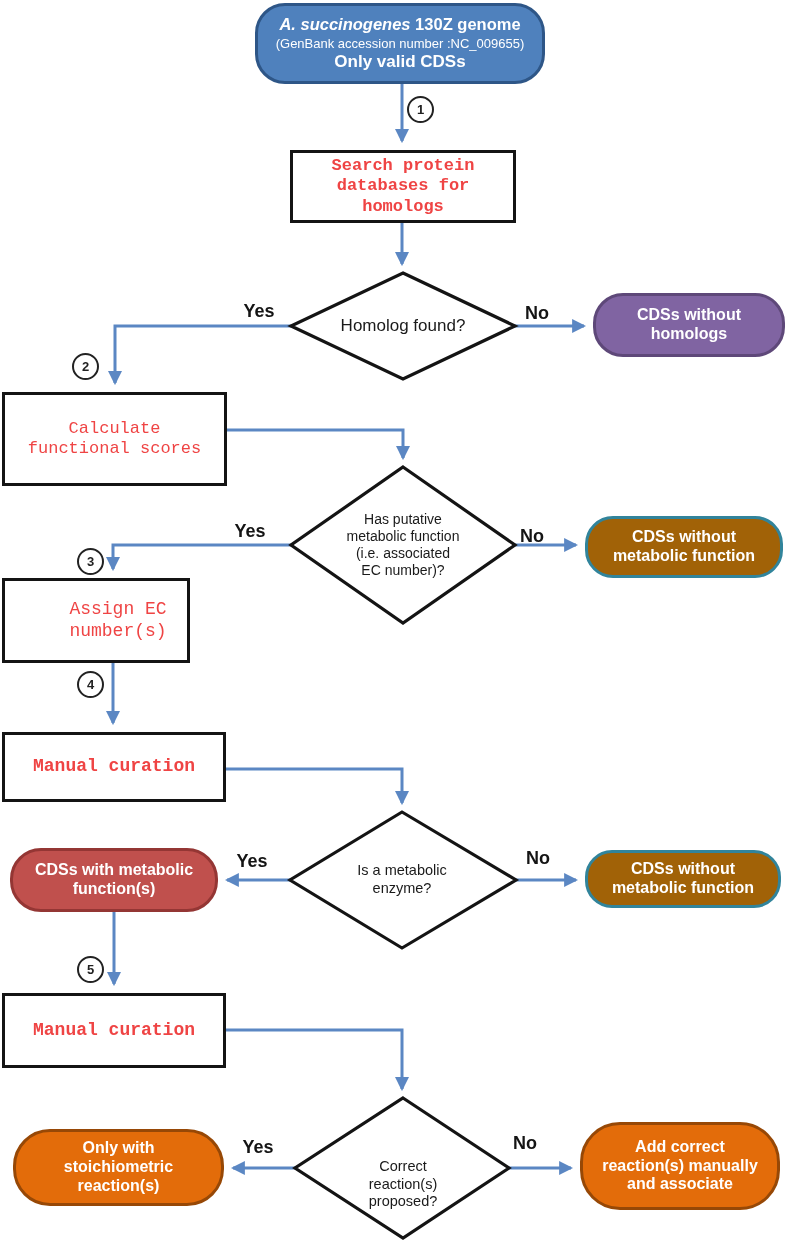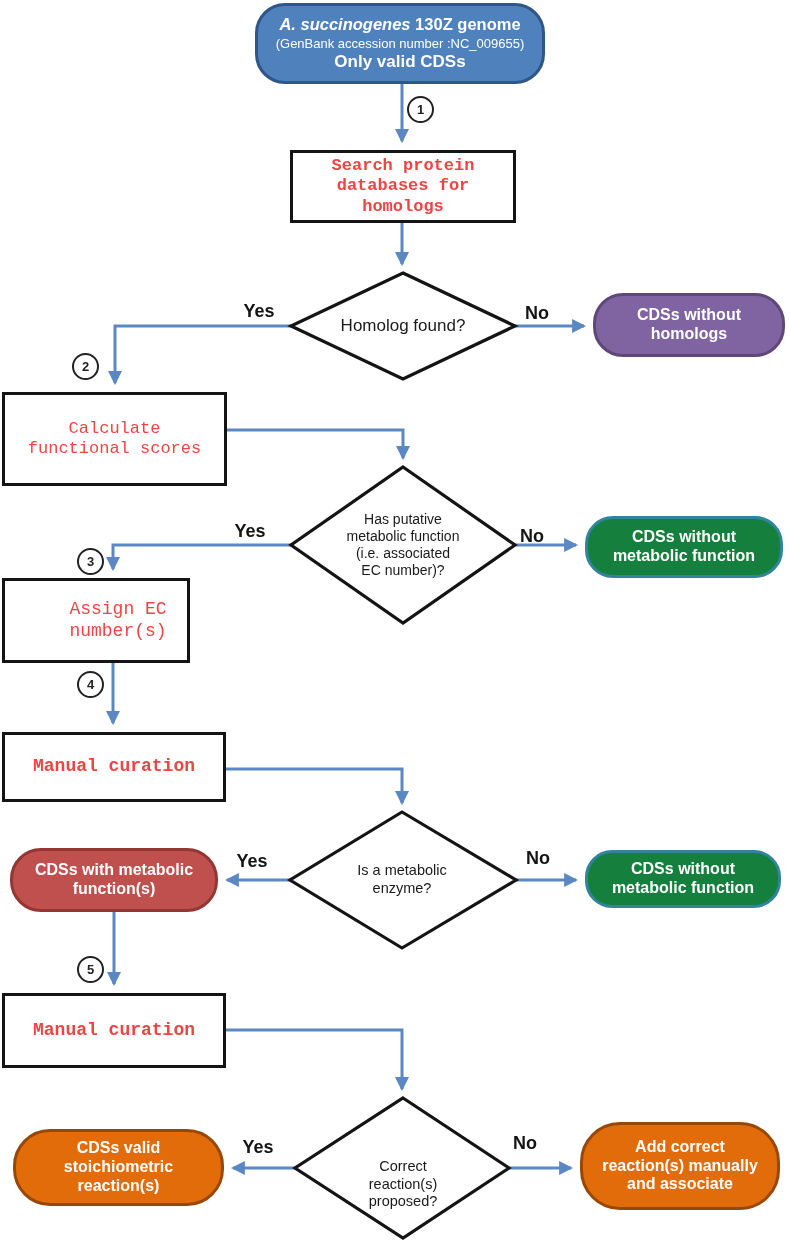--- a/index.html
+++ b/index.html
@@ -12,21 +12,21 @@
   }
   #connectors{position:absolute;left:0;top:0;z-index:1;}
   .node{position:absolute;z-index:2;box-sizing:border-box;
     display:flex;flex-direction:column;align-items:center;justify-content:center;
     text-align:center;line-height:1.18;}
   .process{background:#ffffff;border:3px solid #141414;color:#ef4444;font-size:17px;font-family:Liberation Mono, monospace;}
   .process.bold{font-weight:bold;}
   .terminal{color:#ffffff;font-weight:bold;font-size:16px;padding:4px 10px;}
   .t-blue  {background:#4f81bd;border:3.5px solid #2e5687;border-radius:30px;}
   .t-purple{background:#8064a2;border:3px solid #5e4879;border-radius:30px;}
-  .t-teal  {background:#15803d;border:3px solid #31849b;border-radius:28px;}
+  .t-teal  {background:#a16207;border:3px solid #31849b;border-radius:28px;}
   .t-red   {background:#c0504d;border:3px solid #943634;border-radius:31px;}
   .t-orange{background:#e36c0a;border:3px solid #974806;border-radius:40px;}
   .dlabel{position:absolute;z-index:3;transform:translate(-50%,-50%);
     display:flex;align-items:center;justify-content:center;text-align:center;
     color:#1a1a1a;line-height:1.22;}
   .branch{position:absolute;z-index:3;transform:translate(-50%,-50%);
     color:#141414;font-size:18px;font-weight:600;}
   .stepnum{position:absolute;z-index:3;width:23px;height:23px;border-radius:50%;
     border:2px solid #222;display:flex;align-items:center;justify-content:center;
     font-size:13px;font-weight:bold;color:#222;background:#fff;}
@@ -95,21 +95,21 @@
   <div class="dlabel" style="left:403px;top:1168px;width:90px;font-size:14.5px;margin-top:17px;">Correct reaction(s) proposed?</div>
 
   <div class="node terminal t-purple" style="left:593px;top:293px;width:192px;height:64px;">CDSs without homologs</div>
 
   <div class="node terminal t-teal" style="left:585px;top:516px;width:198px;height:62px;">CDSs without metabolic function</div>
 
   <div class="node terminal t-red" style="left:10px;top:848px;width:208px;height:64px;">CDSs with metabolic function(s)</div>
 
   <div class="node terminal t-teal" style="left:585px;top:850px;width:196px;height:58px;border-radius:27px;">CDSs without metabolic function</div>
 
-  <div class="node terminal t-orange" style="left:13px;top:1129px;width:211px;height:77px;border-radius:37px;">CDSs valid stoichiometric reaction(s)</div>
+  <div class="node terminal t-orange" style="left:13px;top:1129px;width:211px;height:77px;border-radius:37px;">Only with stoichiometric reaction(s)</div>
 
   <div class="node terminal t-orange" style="left:580px;top:1122px;width:200px;height:88px;">Add correct reaction(s) manually and associate</div>
 
   <div class="branch" style="left:259px;top:311px;">Yes</div>
   <div class="branch" style="left:537px;top:313px;">No</div>
   <div class="branch" style="left:250px;top:531px;">Yes</div>
   <div class="branch" style="left:532px;top:536px;">No</div>
   <div class="branch" style="left:252px;top:861px;">Yes</div>
   <div class="branch" style="left:538px;top:858px;">No</div>
   <div class="branch" style="left:258px;top:1147px;">Yes</div>

